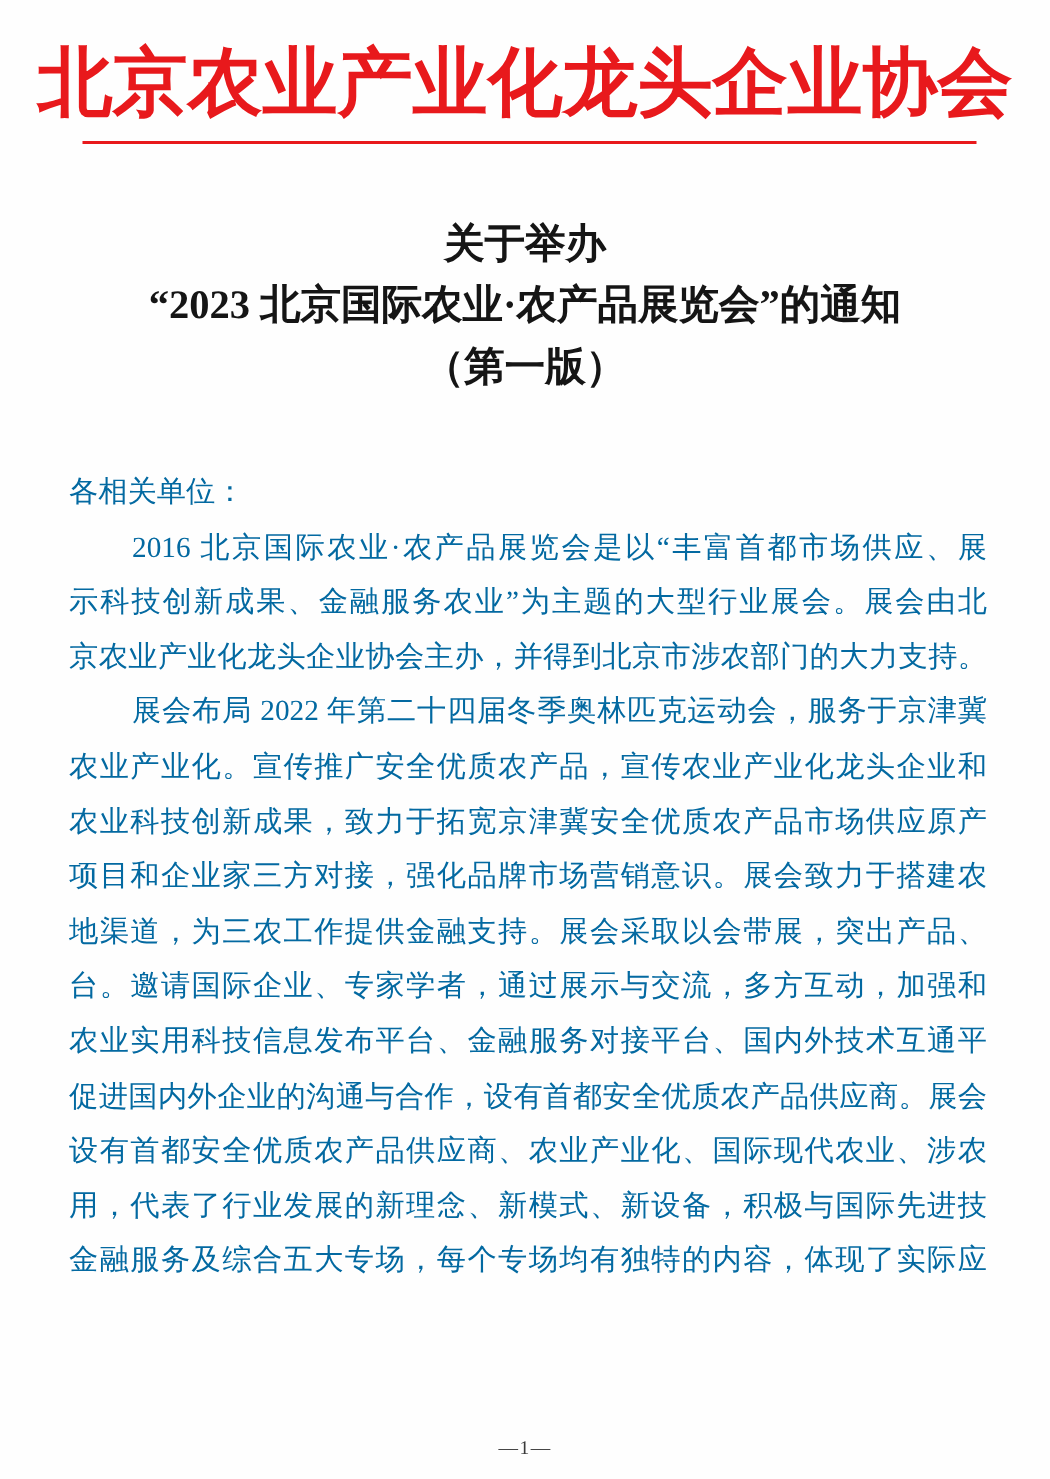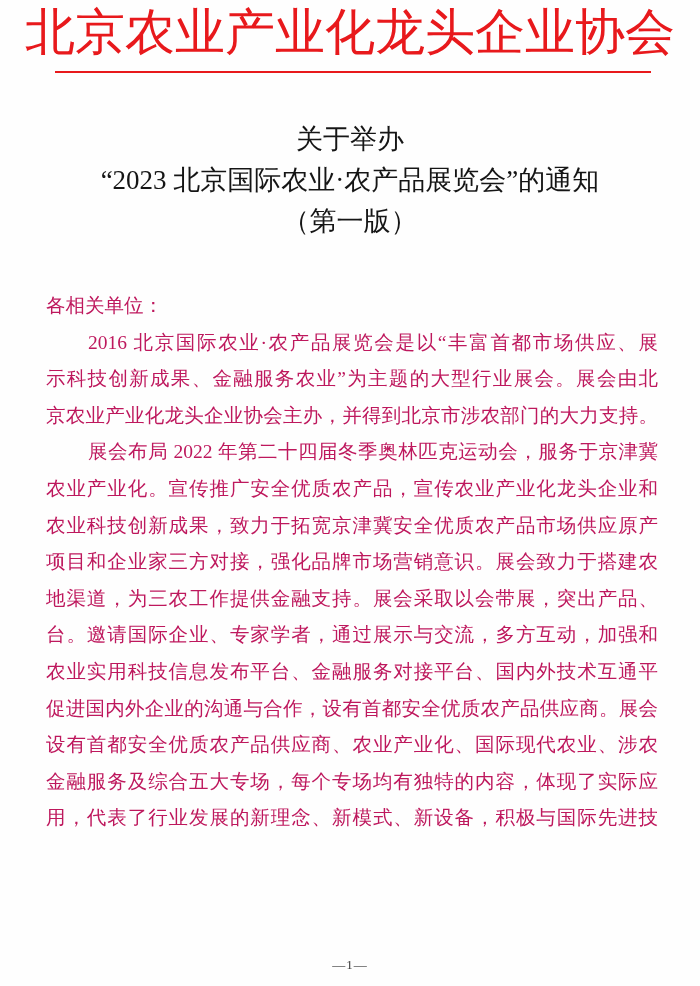--- a/index.html
+++ b/index.html
@@ -12,46 +12,47 @@
     width: 700px;
     height: 986px;
     margin: 0 auto;
     background: #fefefe;
     box-sizing: border-box;
     overflow: hidden;
     font-family: "Liberation Serif", "DejaVu Serif", serif;
     color: #1f1f1f;
   }
   .org-title {
+    padding-top: 23px;
     text-align: center;
     color: #e8191c;
     font-size: 50px;
-    font-weight: normal;
+    font-weight: bold;
     line-height: 64px;
     white-space: nowrap;
   }
   .org-rule {
     height: 2px;
     background: #e8191c;
     margin: 7px 49px 0 55px;
   }
   .doc-title {
     margin-top: 46px;
     text-align: center;
     font-size: 27px;
-    font-weight: normal;
+    font-weight: bold;
     line-height: 41px;
     color: #151515;
   }
   .body-text {
     margin-top: 46px;
     padding: 0 42px 0 46px;
     font-size: 19.5px;
     line-height: 36.6px;
-    color: #be185d;
+    color: #0369a1;
   }
   .line {
     text-align: justify;
     text-align-last: justify;
     min-height: 36.6px;
   }
   .line.plain {
     text-align: left;
     text-align-last: left;
   }
@@ -91,19 +92,19 @@
     <div class="line">京农业产业化龙头企业协会主办，并得到北京市涉农部门的大力支持。</div>
     <div class="line indent">展会布局 2022 年第二十四届冬季奥林匹克运动会，服务于京津冀</div>
     <div class="line">农业产业化。宣传推广安全优质农产品，宣传农业产业化龙头企业和</div>
     <div class="line">农业科技创新成果，致力于拓宽京津冀安全优质农产品市场供应原产</div>
     <div class="line">项目和企业家三方对接，强化品牌市场营销意识。展会致力于搭建农</div>
     <div class="line">地渠道，为三农工作提供金融支持。展会采取以会带展，突出产品、</div>
     <div class="line">台。邀请国际企业、专家学者，通过展示与交流，多方互动，加强和</div>
     <div class="line">农业实用科技信息发布平台、金融服务对接平台、国内外技术互通平</div>
     <div class="line">促进国内外企业的沟通与合作，设有首都安全优质农产品供应商。展会</div>
     <div class="line">设有首都安全优质农产品供应商、农业产业化、国际现代农业、涉农</div>
+    <div class="line">用，代表了行业发展的新理念、新模式、新设备，积极与国际先进技</div>
     <div class="line">金融服务及综合五大专场，每个专场均有独特的内容，体现了实际应</div>
-    <div class="line">用，代表了行业发展的新理念、新模式、新设备，积极与国际先进技</div>
   </div>
 
   <div class="footer">—1—</div>
 
 </div>
 
 </body></html>

